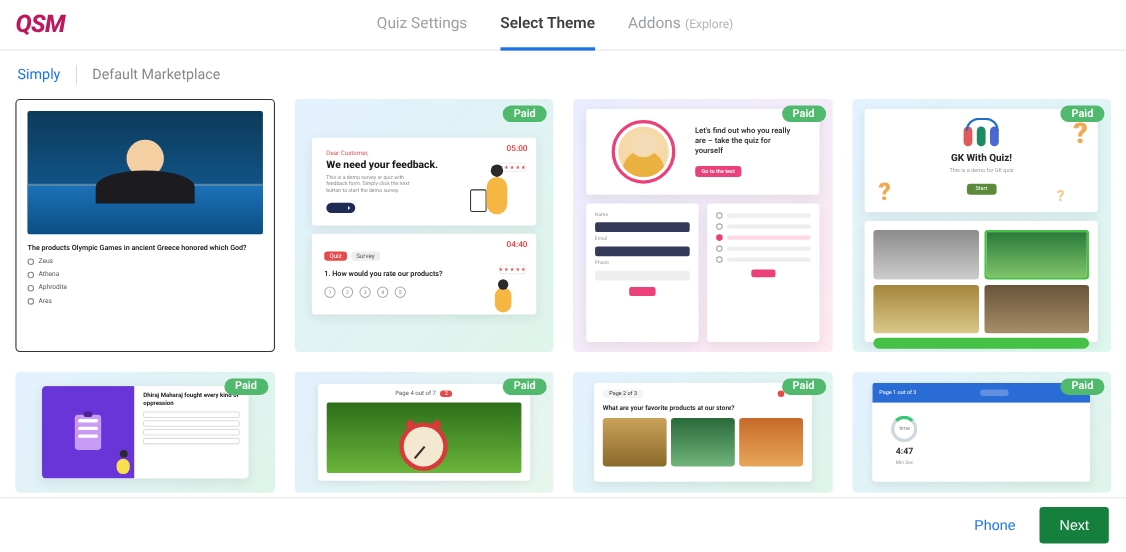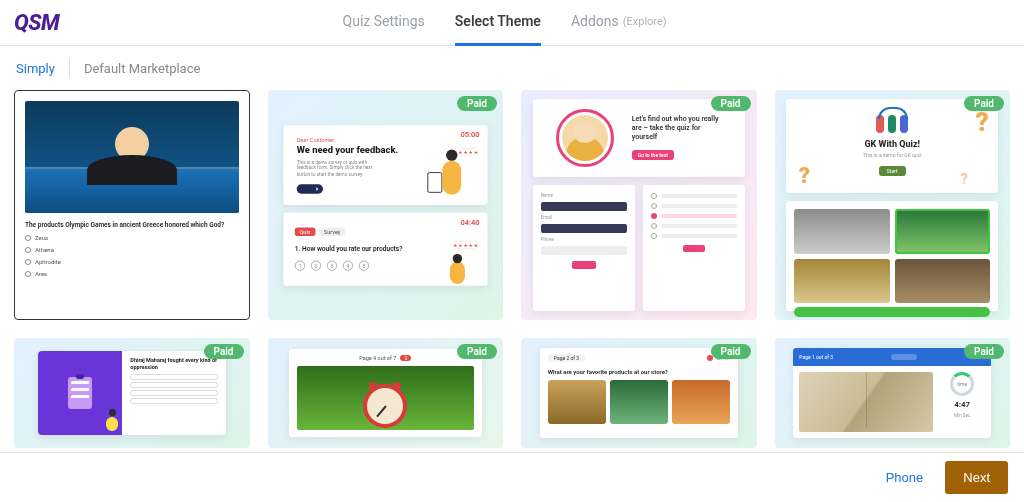--- a/index.html
+++ b/index.html
@@ -17,21 +17,21 @@
     height: 46px;
     border-bottom: 1px solid #e6e6e6;
     display: flex;
     align-items: center;
     padding: 0 14px;
     background: #fff;
   }
   .logo {
     font-weight: 800;
     font-size: 22px;
-    color: #4c1d95;
+    color: #be185d;
     letter-spacing: -0.5px;
     font-style: italic;
   }
   .tabs {
     display: flex;
     gap: 30px;
     margin: 0 auto;
   }
   .tab {
     font-size: 14px;
@@ -295,21 +295,21 @@
   .c7-img.a{background:linear-gradient(#caa15a,#8a6a2a);}
   .c7-img.b{background:linear-gradient(#2a6a3a,#6fb37a);}
   .c7-img.c{background:linear-gradient(#c76a2a,#e8a55a);}
 
   
   .c8-in{background:#fff;border-radius:3px;width:84%;height:82%;box-shadow:0 2px 8px rgba(0,0,0,.08);overflow:hidden;}
   .c8-bar{height:18px;background:#2a6cd6;display:flex;justify-content:space-between;align-items:center;padding:0 6px;}
   .c8-pl{font-size:5px;color:#fff;}
   .c8-pill{height:6px;width:26px;background:rgba(255,255,255,.25);border-radius:4px;}
   .c8-pct{font-size:5px;color:#fff;}
-  .c8-body{display:flex;padding:6px;gap:6px;}
+  .c8-body{display:flex;padding:6px;gap:6px;flex-direction:column;}
   .c8-book{flex:1;height:60px;border-radius:2px;background:linear-gradient(125deg,#ddd3b8,#c9bb95 48%,#b3a27a 50%,#d5c9a6);position:relative;}
   .c8-book::before{content:"";position:absolute;left:50%;top:0;bottom:4px;width:1px;background:rgba(0,0,0,.15);}
   .c8-side{width:46px;display:flex;flex-direction:column;gap:4px;align-items:center;}
   .c8-ring{width:24px;height:24px;border:3px solid #cfd8dc;border-top-color:#36c978;border-radius:50%;display:flex;align-items:center;justify-content:center;font-size:5px;color:#888;}
   .c8-time{font-size:8px;color:#333;font-weight:700;}
   .c8-tl{font-size:4.5px;color:#999;}
 
   
   .footer {
     position: absolute;
@@ -324,21 +324,21 @@
     background: #fff;
   }
   .btn-cancel {
     background: none; border: none;
     color: #1a73e8;
     font-size: 13px;
     cursor: pointer;
     padding: 8px 10px;
   }
   .btn-next {
-    background: #a16207;
+    background: #15803d;
     color: #fff;
     border: none;
     font-size: 13px;
     padding: 9px 18px;
     border-radius: 3px;
     cursor: pointer;
   }
 </style>
 </head>
 <body>

